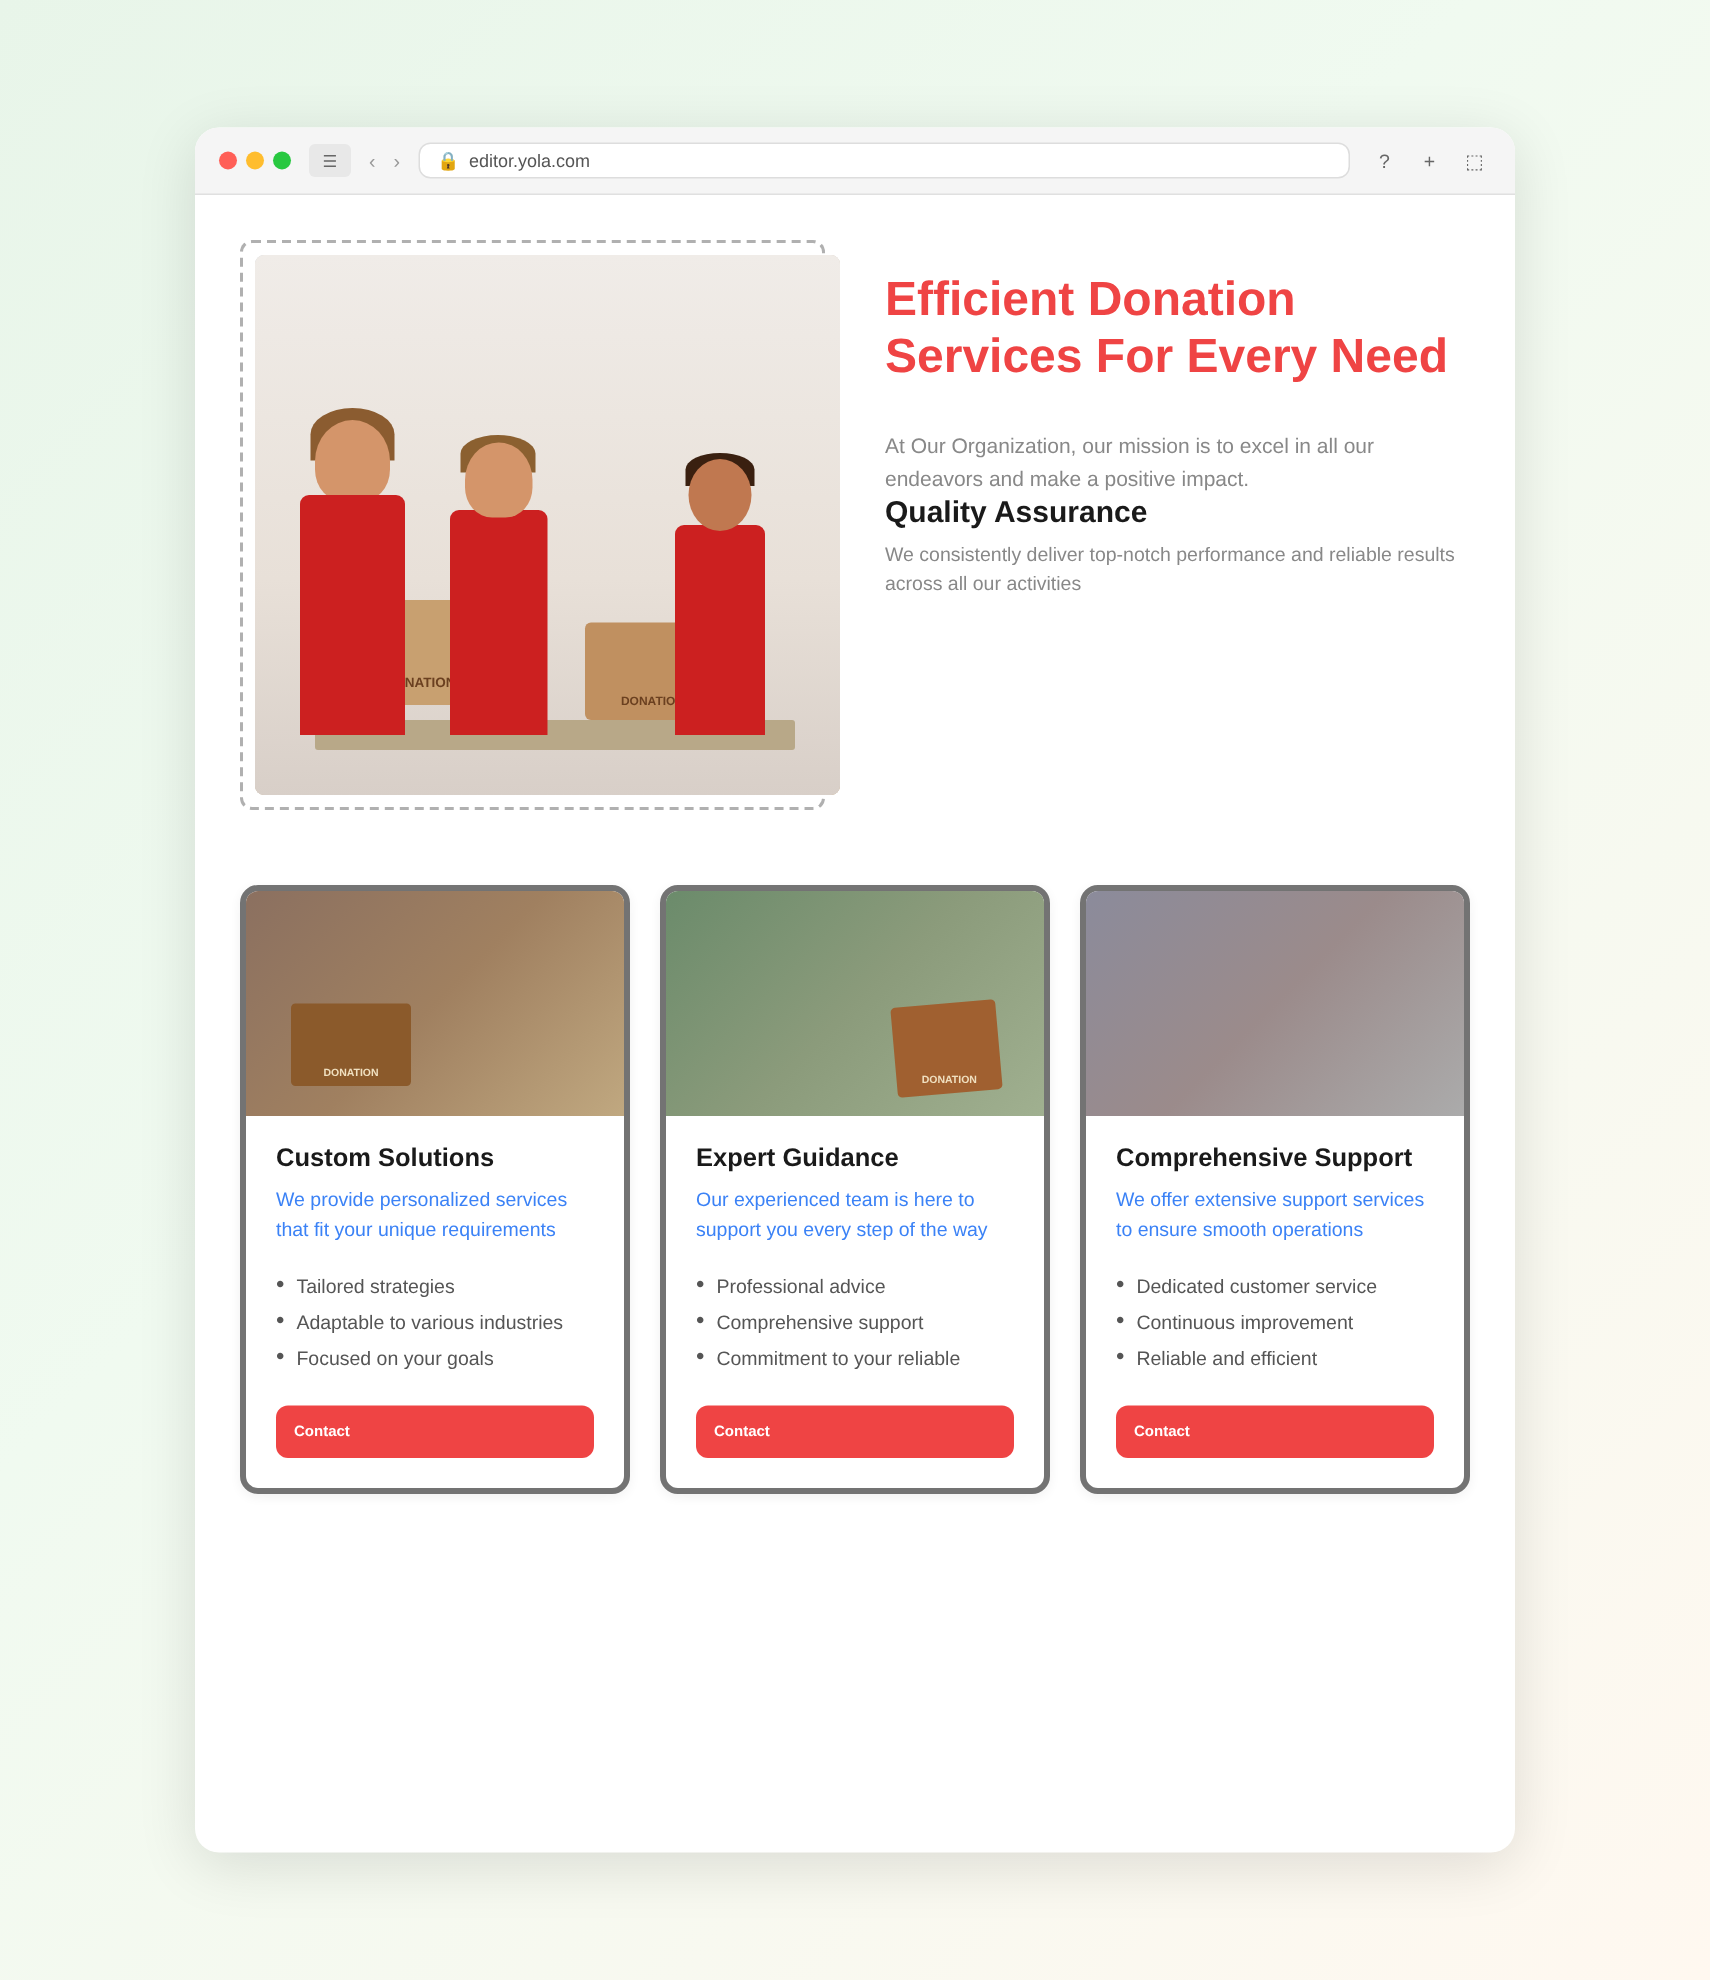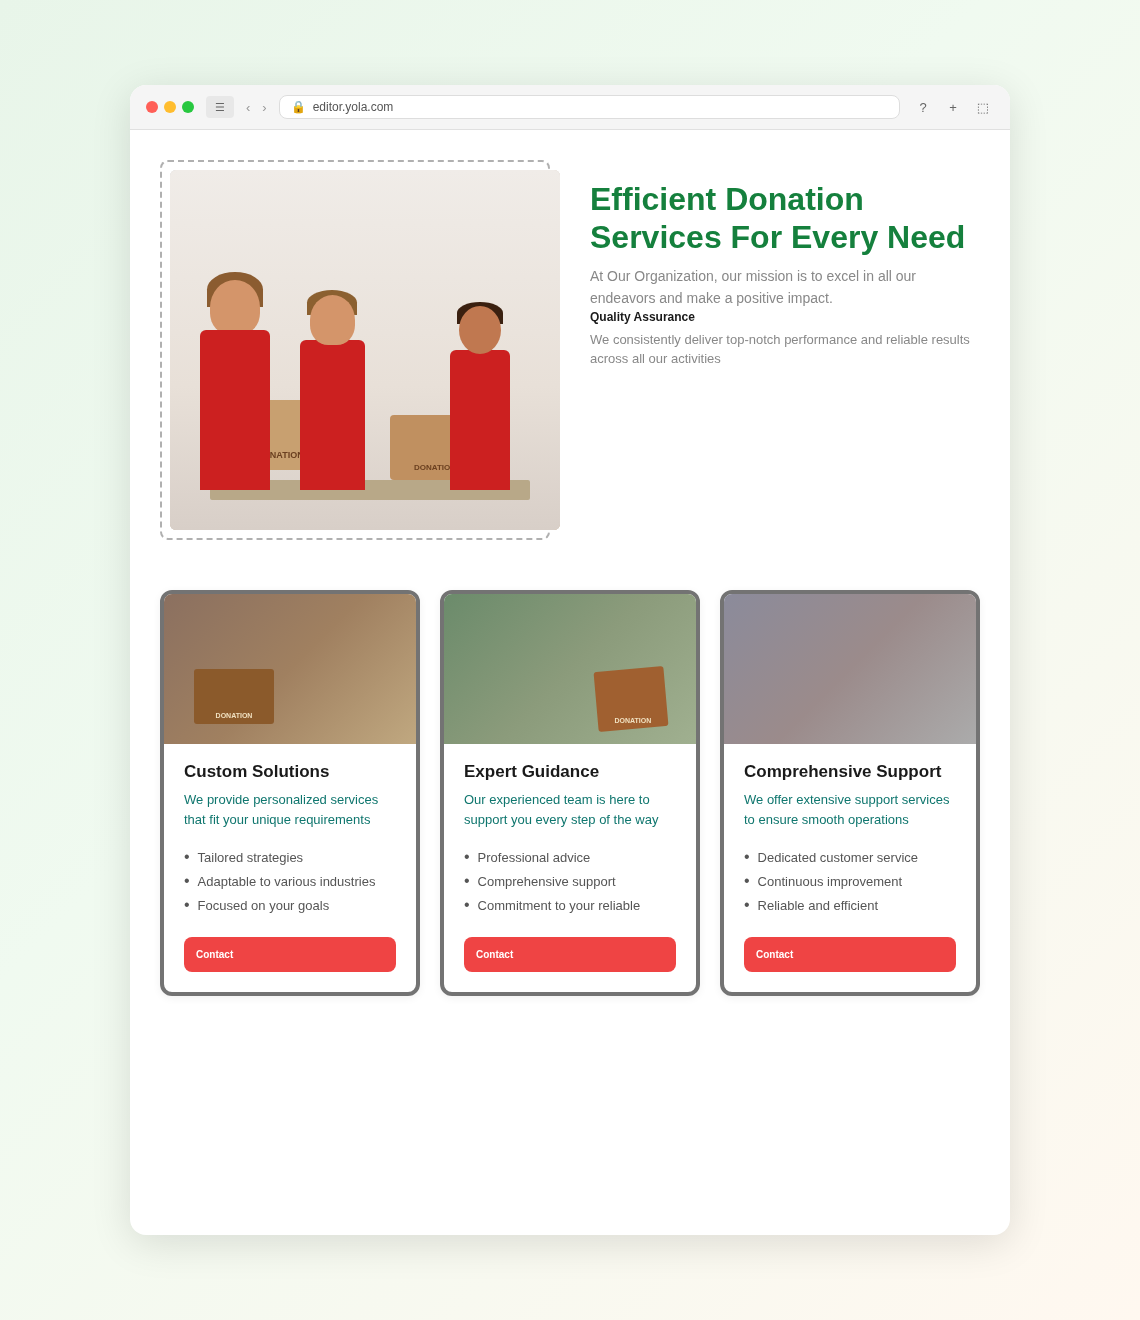--- a/index.html
+++ b/index.html
@@ -280,36 +280,36 @@
     }
 
     .hero-text {
       flex: 1;
       padding-top: 20px;
     }
 
     .hero-title {
       font-size: 32px;
       font-weight: 800;
-      color: #15803d;
+      color: #ef4444;
       line-height: 1.2;
-      margin-bottom: 8px;
+      margin-bottom: 29px;
     }
 
     .hero-subtitle {
       font-size: 14px;
       color: #888;
       line-height: 1.6;
     }
 
     .feature-item {
       margin-bottom: 20px;
     }
     .feature-title {
-      font-size: 12px;
+      font-size: 20px;
       font-weight: 700;
       color: #1a1a1a;
       margin-bottom: 6px;
     }
     .feature-desc {
       font-size: 13px;
       color: #888;
       line-height: 1.5;
     }
 
@@ -398,21 +398,21 @@
 
     .card-title {
       font-size: 17px;
       font-weight: 700;
       color: #1a1a1a;
       margin-bottom: 8px;
     }
 
     .card-desc {
       font-size: 13px;
-      color: #0f766e;
+      color: #3b82f6;
       line-height: 1.5;
       margin-bottom: 16px;
     }
 
     .card-list {
       list-style: none;
       margin-bottom: 20px;
     }
     .card-list li {
       font-size: 13px;

